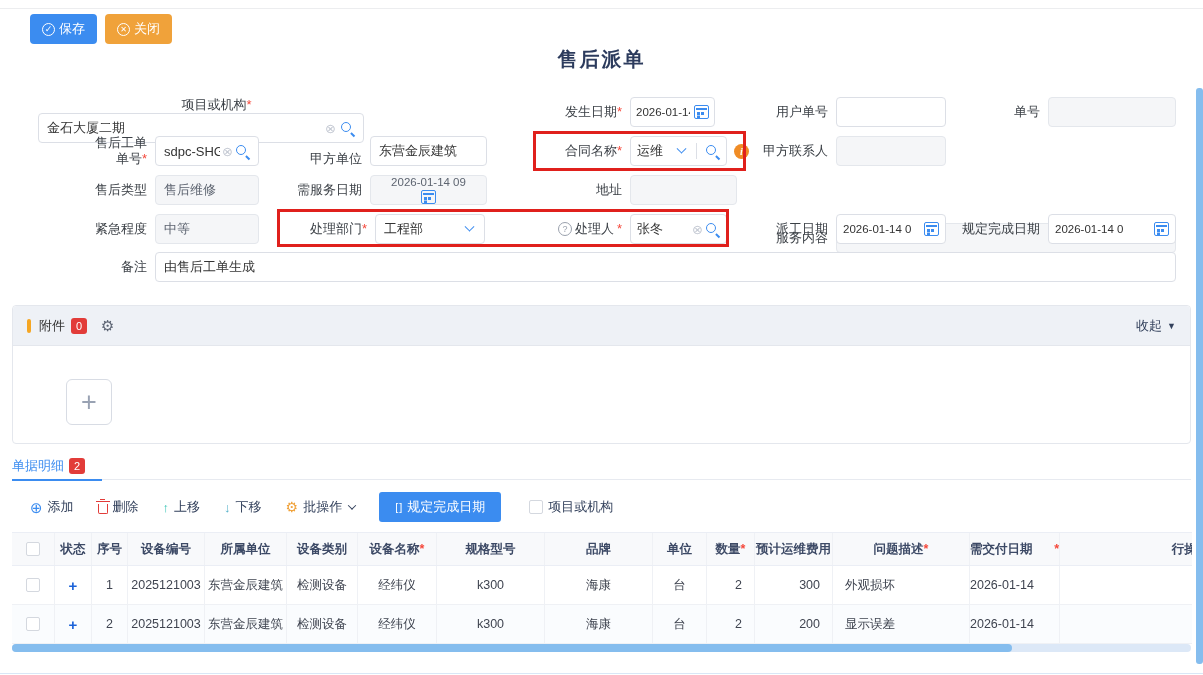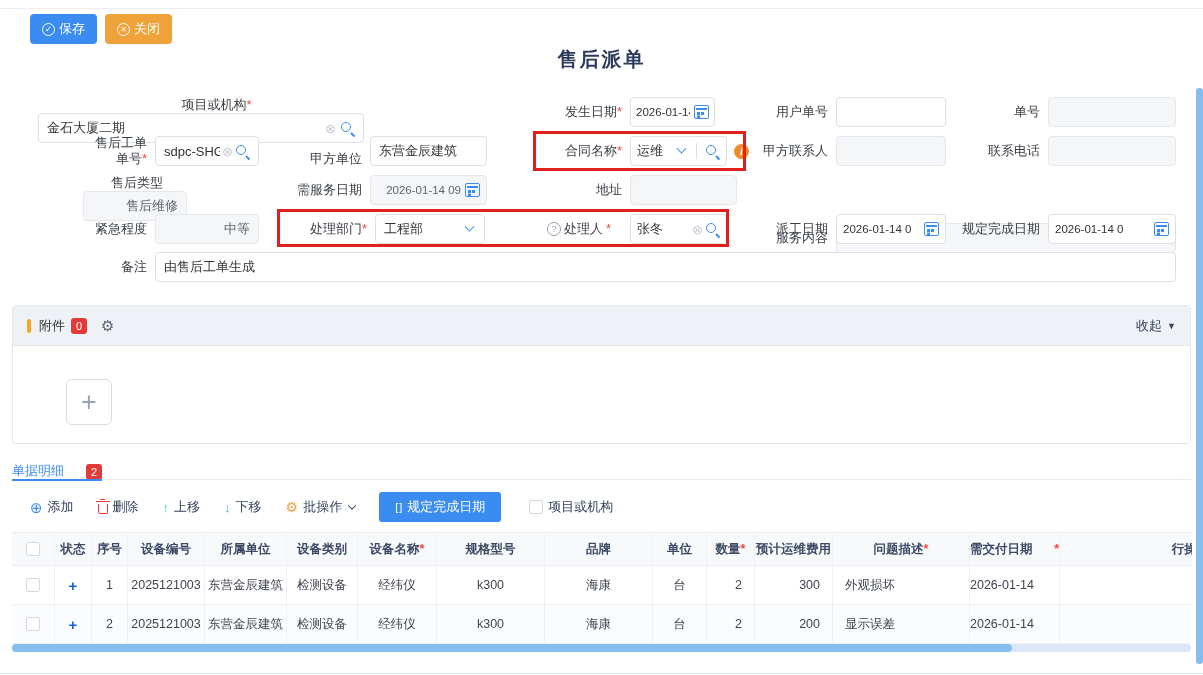--- a/index.html
+++ b/index.html
@@ -20,28 +20,28 @@
   .btn-circ.chk::before { content:"✓"; }
   .btn-circ.xx::before { content:"✕"; font-size:8px; }
 
   .page-title { position:absolute; left:0; top:46px; width:100%; text-align:center;
                 font-size:20px; font-weight:bold; color:#2c3b5d; letter-spacing:2px; }
 
   
   .fg { position:absolute; display:flex; align-items:center; height:30px; }
   .flabel { text-align:right; padding-right:8px; color:#3a3f45; font-size:13px; line-height:16px;
             flex:none; display:block; }
-  .flabel.flex { display:flex; align-items:center; justify-content:center; gap:3px; }
+  .flabel.flex { display:flex; align-items:center; justify-content:flex-end; gap:3px; }
   .req { color:#f5483b; }
   .ctrl { height:30px; border:1px solid #dcdfe6; border-radius:4px; background:#fff; display:flex;
           align-items:center; padding:0 8px; gap:4px; overflow:hidden; white-space:nowrap; flex:none; }
   .ctrl input { border:none; outline:none; background:transparent; flex:1; min-width:0;
                 font:inherit; color:inherit; padding:0; }
   .ctrl .val { flex:1; overflow:hidden; min-width:0; }
-  .ctrl.disabled { background:#f5f6f8; border-color:#e4e7ec; color:#5d6470;text-align:right; }
+  .ctrl.disabled { background:#f5f6f8; border-color:#e4e7ec; color:#5d6470; }
   .ctrl.datefs { font-size:11.5px; }
 
   
   .icon-clear { color:#c3c8d2; font-size:13px; line-height:1; flex:none; }
   .icon-search { position:relative; width:15px; height:15px; flex:none; }
   .icon-search::before { content:""; position:absolute; left:1px; top:1px; width:8px; height:8px;
         border:1.6px solid #3b8cf0; border-radius:50%; }
   .icon-search::after { content:""; position:absolute; left:11px; top:11px; width:5px; height:1.8px;
         background:#3b8cf0; transform:rotate(45deg); transform-origin:left center; }
   .icon-cal { width:15px; height:14px; border:1.5px solid #3b8cf0; border-radius:2px; position:relative;
@@ -77,21 +77,21 @@
   .collapse { margin-left:auto; color:#33415c; font-size:13px; display:flex; align-items:center; gap:5px; }
   .tri-down { font-size:9px; color:#33415c; }
   .upload { position:absolute; left:53px; top:73px; width:46px; height:46px; border:1px solid #d8dce4;
          border-radius:6px; display:flex; align-items:center; justify-content:center;
          color:#99a2b3; font-size:27px; font-weight:300; cursor:pointer; background:#fff; }
   .upload::before { content:"+"; }
 
   
   .tab-row { position:absolute; left:12px; top:452px; width:1179px; height:28px;
          border-bottom:1px solid #e7eaf0; }
-  .tab { display:inline-flex; align-items:flex-end; gap:22px; color:#3b8cf0; font-size:13px; height:28px;
+  .tab { display:inline-flex; align-items:center; gap:5px; color:#3b8cf0; font-size:13px; height:28px;
          cursor:pointer; }
   .tab-underline { position:absolute; left:0; top:27px; width:90px; height:2px; background:#3b8cf0; }
 
   
   .dtoolbar { position:absolute; left:12px; top:490px; width:1179px; height:34px; display:flex;
          align-items:center; padding-left:18px; }
   .titem { display:inline-flex; align-items:center; gap:5px; color:#33415c; font-size:13px;
          margin-right:24px; cursor:pointer; }
   .ic-addcirc { color:#3b8cf0; font-size:15px; line-height:1; }
   .ic-trash { width:10px; height:10px; border:1.3px solid #e23c39; border-top:none;
@@ -204,36 +204,30 @@
       <span class="icon-search"></span>
     </div>
     <span class="icon-info"></span>
   </div>
   <div class="fg" style="left:752px;top:136px;">
     <span class="flabel" style="width:84px;">甲方联系人</span>
     <div class="ctrl disabled" style="width:110px;">
       <span class="val"></span>
     </div>
   </div>
-  <div class="fg" style="left:964px;top:136px;">
-    <span class="flabel" style="width:84px;">联系电话</span>
-    <div class="ctrl disabled" style="width:128px;">
-      <span class="val"></span>
-    </div>
-  </div>
-
-  <div class="fg" style="left:83px;top:175px;flex-direction:column;">
+
+  <div class="fg" style="left:83px;top:175px;">
     <span class="flabel" style="width:72px;">售后类型</span>
     <div class="ctrl disabled" style="width:104px;">
       <span class="val">售后维修</span>
     </div>
   </div>
   <div class="fg" style="left:286px;top:175px;">
     <span class="flabel" style="width:84px;">需服务日期</span>
-    <div class="ctrl disabled datefs" style="width:117px;padding:0 6px;">
+    <div class="ctrl disabled datefs" style="width:117px;padding:0 6px;flex-direction:column;">
       <span class="val">2026-01-14 09</span>
       <span class="icon-cal"></span>
     </div>
   </div>
   <div class="fg" style="left:546px;top:175px;">
     <span class="flabel" style="width:84px;">地址</span>
     <div class="ctrl disabled" style="width:107px;">
       <span class="val"></span>
     </div>
   </div>

